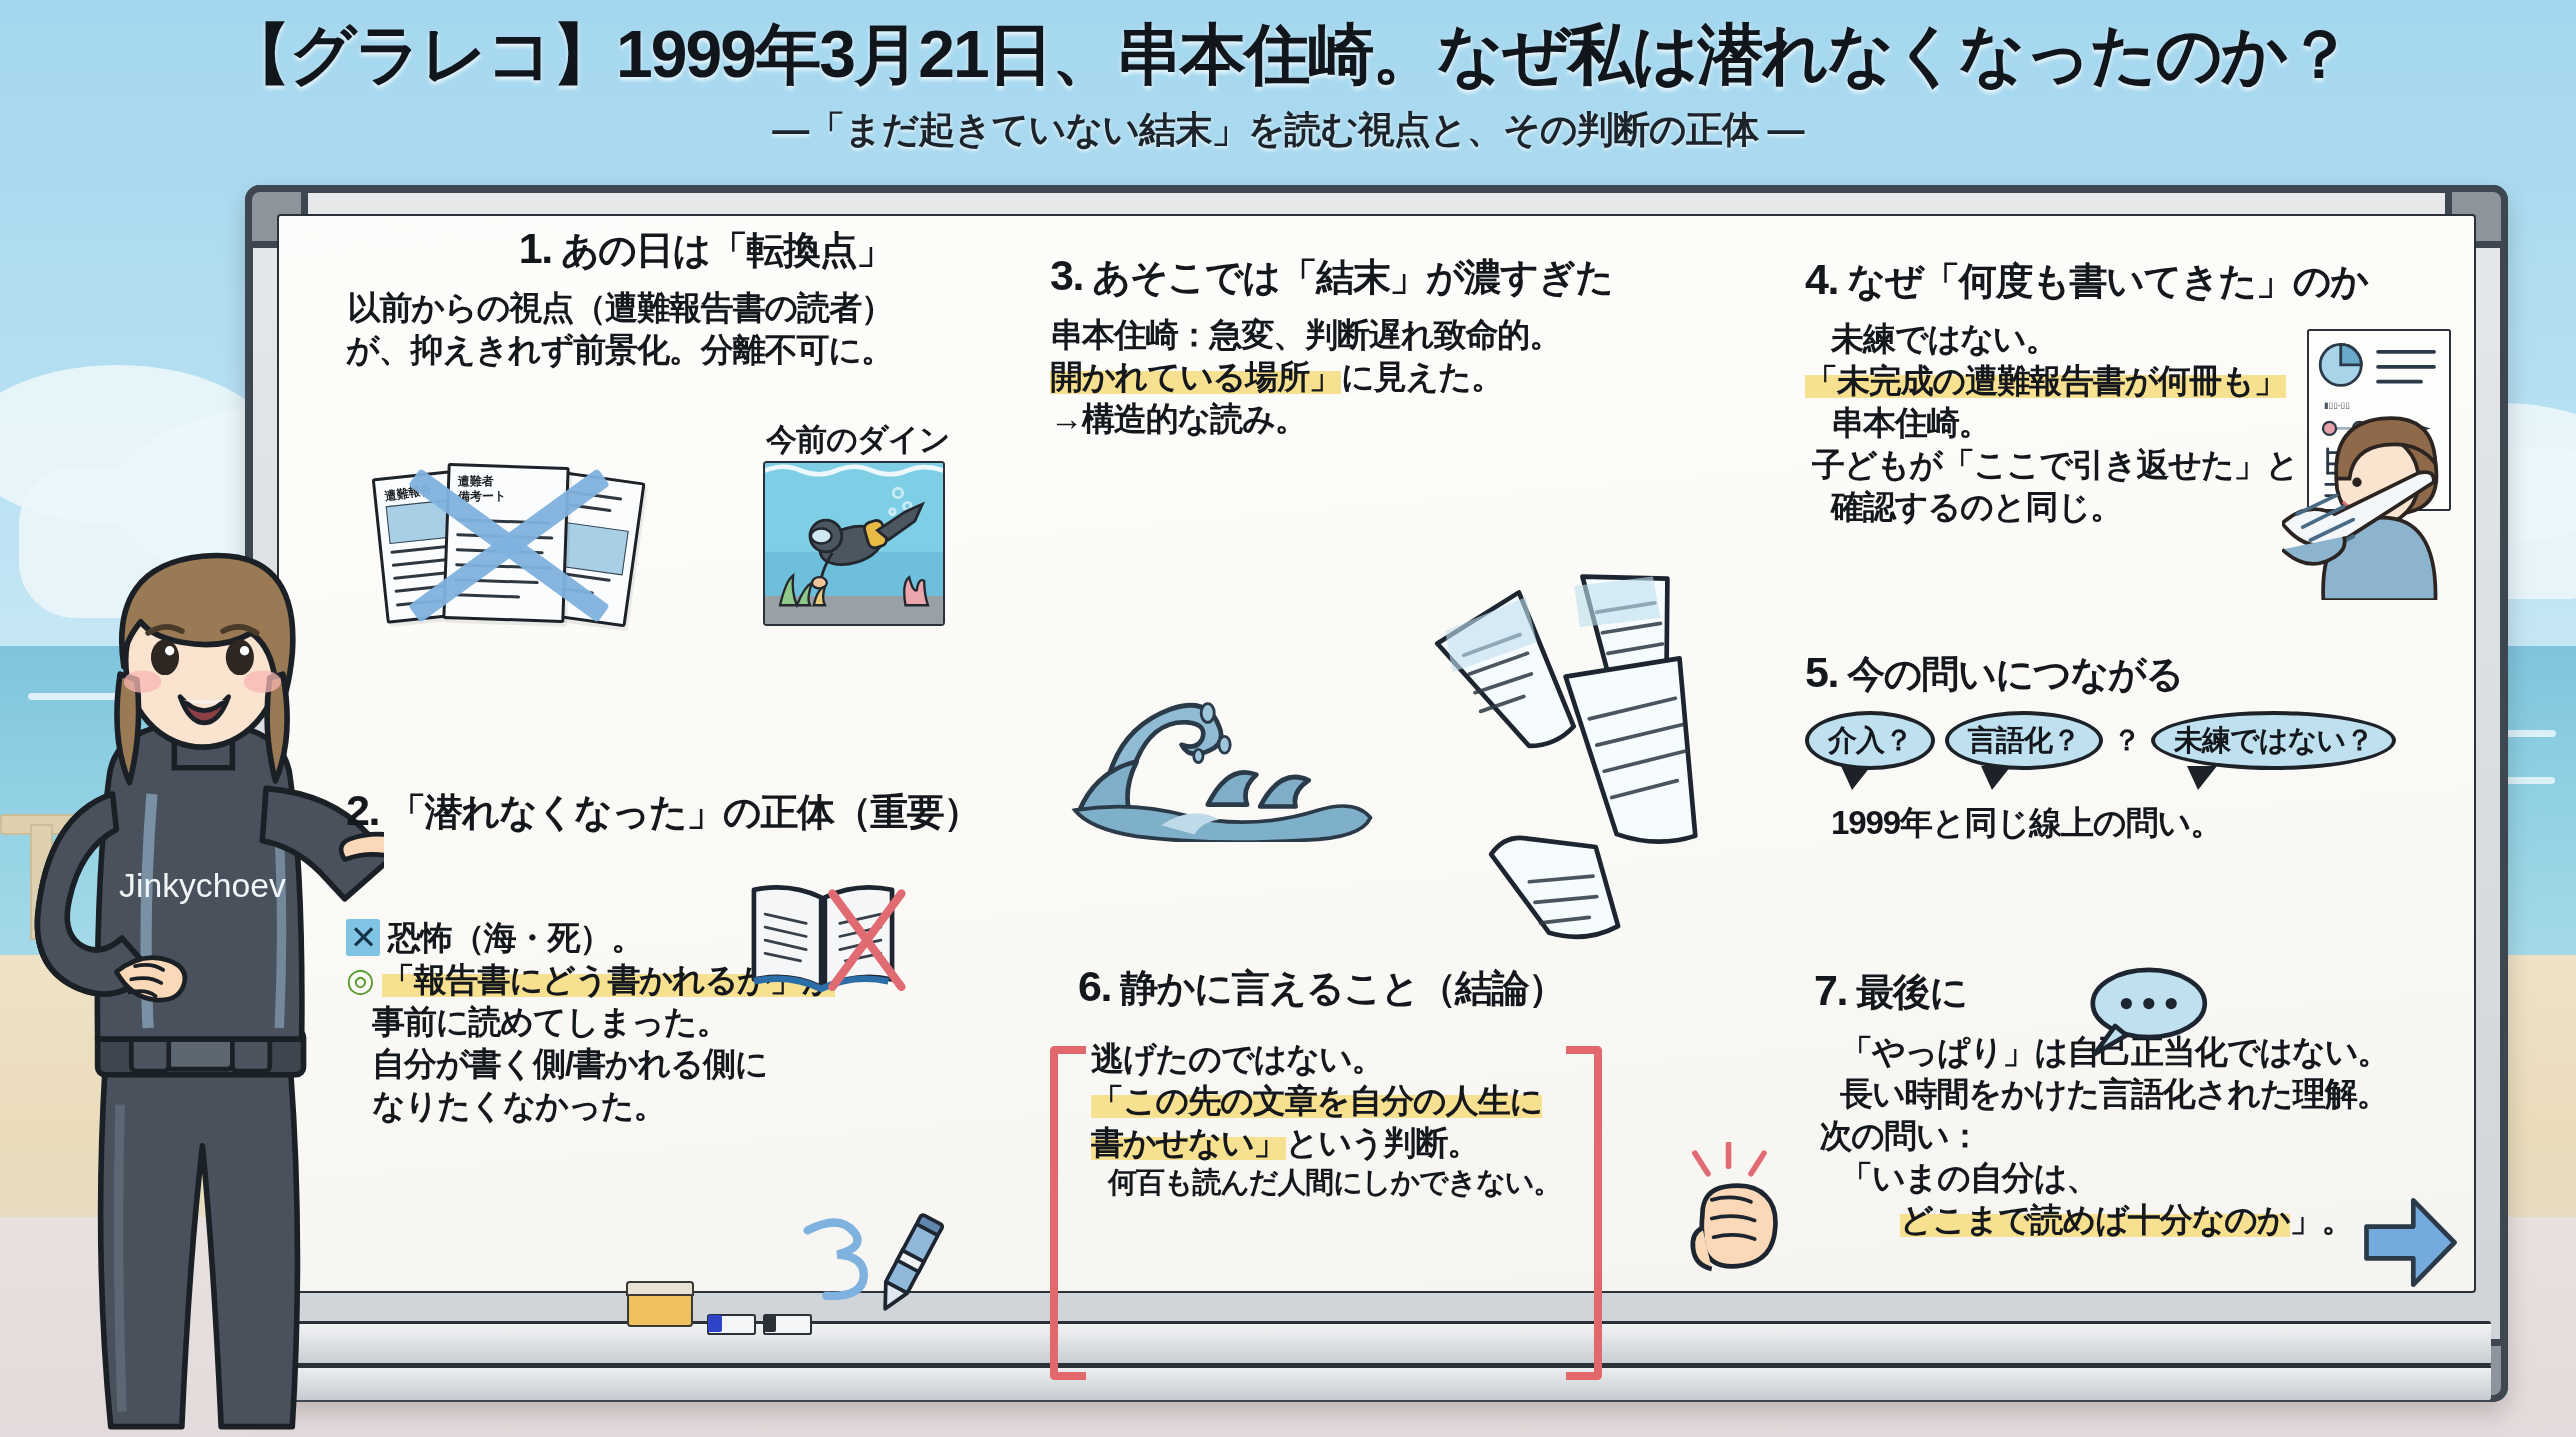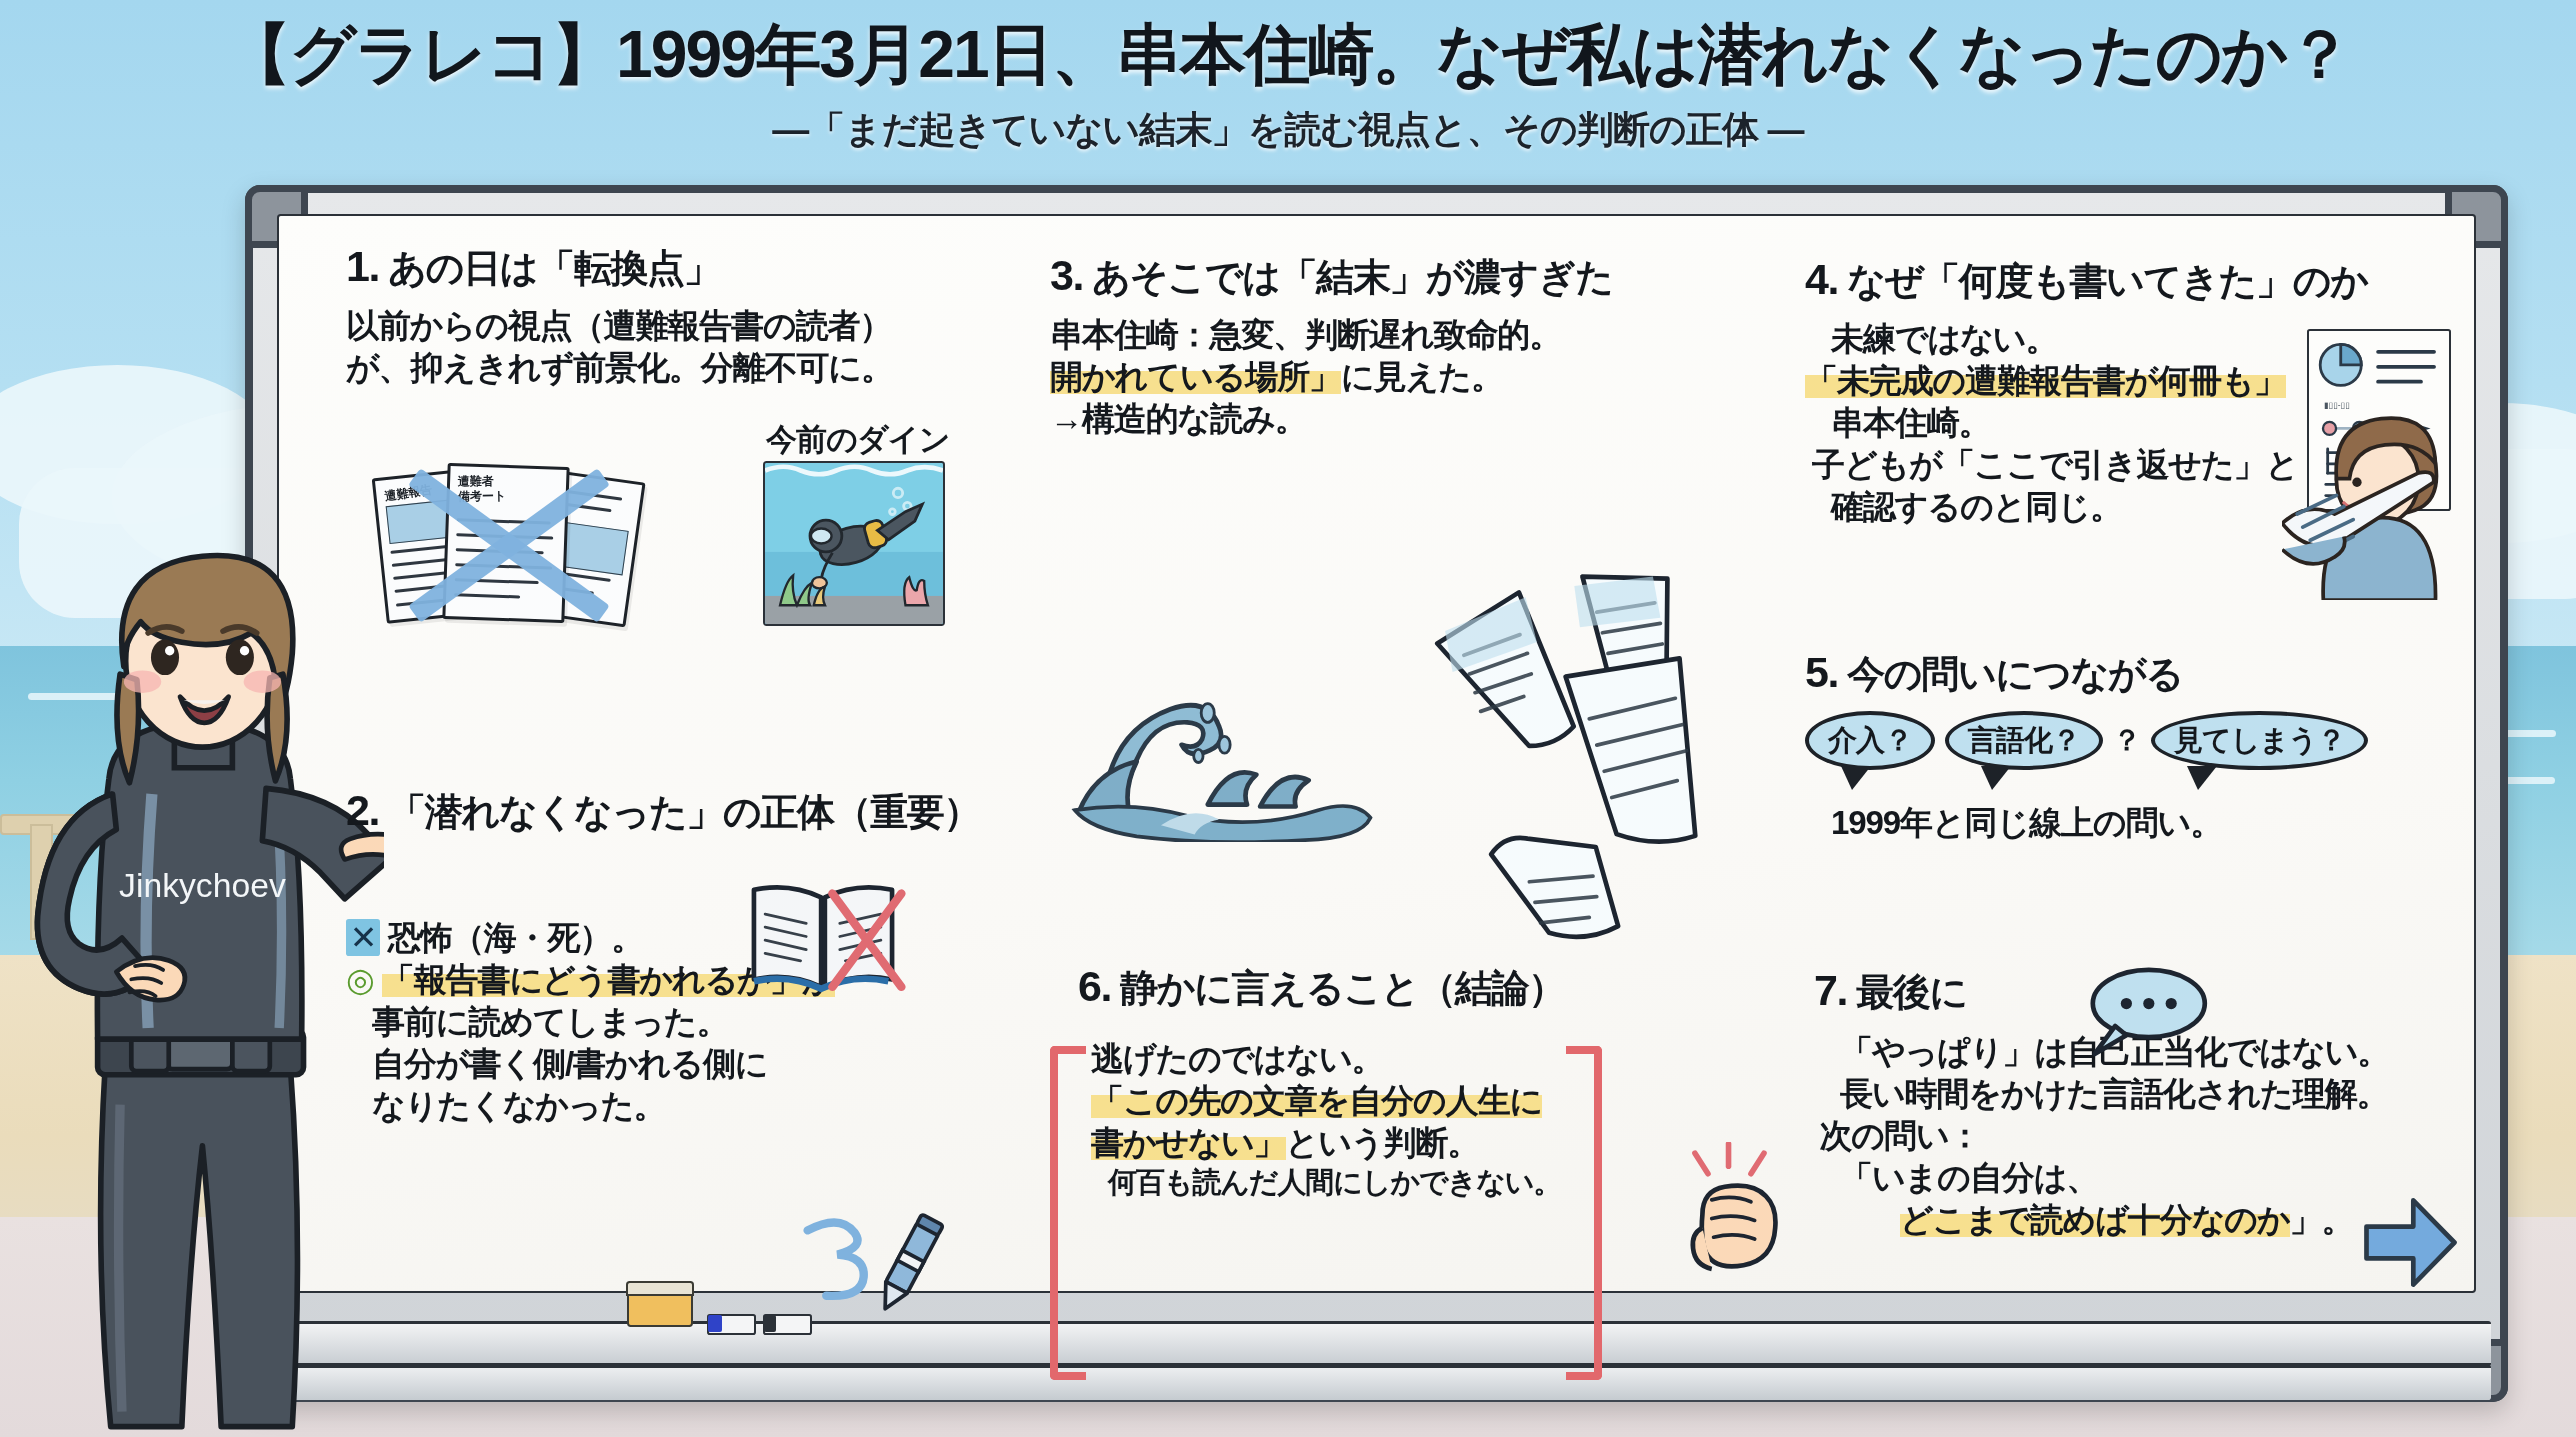--- a/index.html
+++ b/index.html
@@ -70,21 +70,21 @@
   .sec-h:after{content:"";position:absolute;left:0;right:-5.6px;bottom:-3.7px;height:12px;
     background:#a9d4e8;border-radius:6.6px;z-index:-1;}
   .sec-h span{position:relative;z-index:1;}
   .body{font-size:33px;font-weight:bold;line-height:1.27;letter-spacing:-1.1px;margin-top:11.2px;white-space:nowrap;}
   .body div{white-space:nowrap;}
   .hl{background:linear-gradient(180deg,rgba(255,255,255,0) 34%,#f7e08f 34%,#f7e08f 96%,rgba(255,255,255,0) 96%);
       box-decoration-break:clone;-webkit-box-decoration-break:clone;}
   .indent{padding-left:26px;}
 
   
-  #sec1{left:346px;top:242px;}
+  #sec1{left:346px;top:224px;text-align:right;}
   #sec2{left:346px;top:786px;}
   #sec3{left:1050px;top:251px;}
   #sec6{left:1078px;top:962px;}
   #sec4{left:1805px;top:255px;}
   #sec5{left:1805px;top:648px;}
   #sec7{left:1814px;top:966px;}
 
   
   .ill-reports{position:absolute;left:370px;top:459px;width:309px;height:159px;}
   .paper{position:absolute;background:#fbfcfd;border:3.7px solid #1d2228;border-radius:2.8px;box-shadow:2.8px 3.7px 0 rgba(0,0,0,.07);}
@@ -463,21 +463,21 @@
 
 <div class="sec" id="sec5">
   <div class="sec-h">
     <span class="num">5.</span>
     <span>今の問いにつながる</span>
   </div>
   <div class="bubrow">
     <div class="bub">介入？</div>
     <div class="bub">言語化？</div>
     <div class="qm">？</div>
-    <div class="bub">見てしまう？</div>
+    <div class="bub">未練ではない？</div>
   </div>
   <div class="body" style="margin-top:32px">
     <div class="indent">1999年と同じ線上の問い。</div>
   </div>
 </div>
 
 <div class="sec" id="sec7">
   <div class="sec-h">
     <span class="num">7.</span>
     <span>最後に</span>

